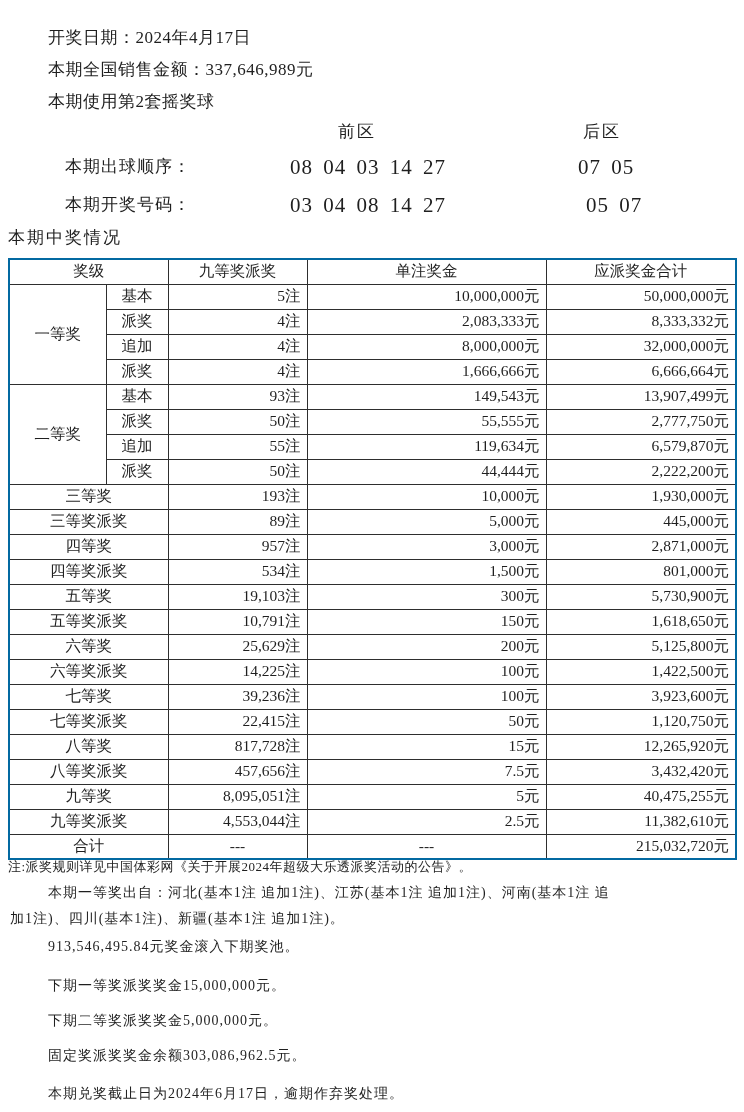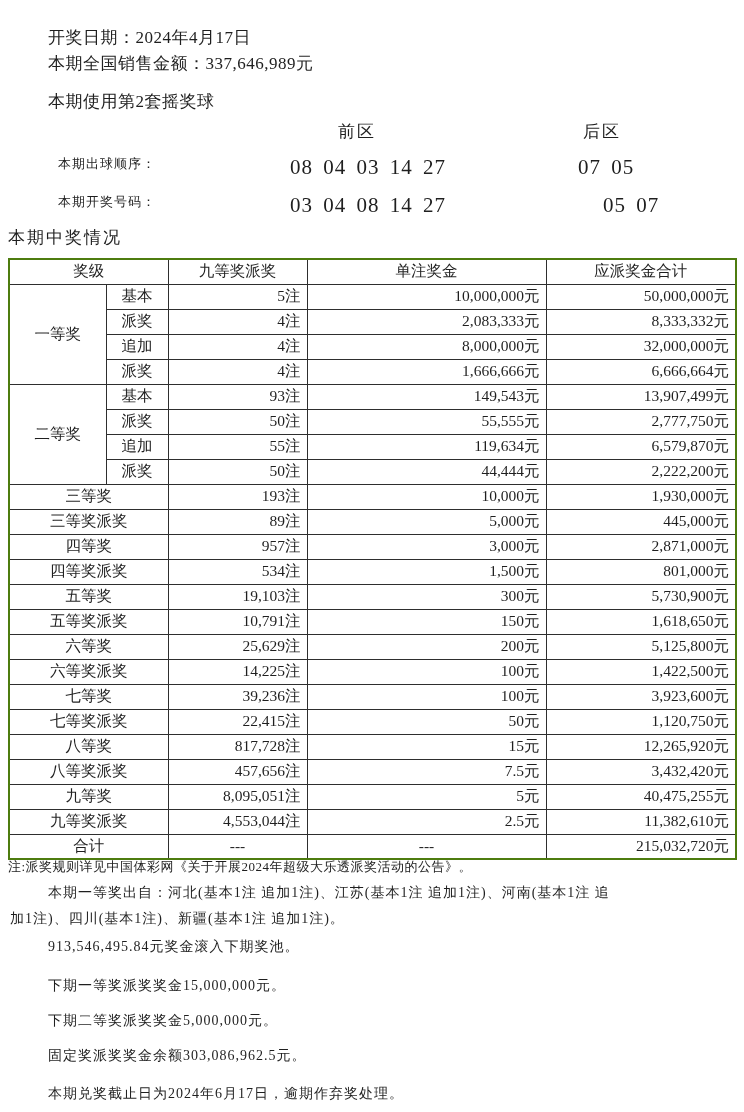--- a/index.html
+++ b/index.html
@@ -11,21 +11,21 @@
     position: relative;
     overflow: hidden;
   }
   .abs { position: absolute; white-space: nowrap; }
 
   
   .info-line { left: 48px; font-size: 17px; letter-spacing: 0.5px; }
 
   
   .zone-label { font-size: 17px; letter-spacing: 2px; text-align: right; }
-  .num-label { left: 58px; font-size: 13px; letter-spacing: 1px; }
+  .num-label { left: 65px; font-size: 17px; letter-spacing: 1px; }
   .nums { font-size: 21px; word-spacing: 4px; letter-spacing: 1px; }
 
   
   .tbl-title {
     left: 8px; width: 727px; top: 226px;
     text-align: left; font-size: 17px; letter-spacing: 2px;
   }
 
   
   table.prize {
@@ -41,48 +41,48 @@
   table.prize col.c-prize { width: 239px; }
   table.prize col.c-total { width: 190px; }
   table.prize th, table.prize td {
     border: 1px solid #2e2e2e;
     height: 25px;
     padding: 0 6px;
     font-weight: normal;
     overflow: hidden;
     white-space: nowrap;
   }
-  table.prize { border: 2px solid #4d7c0f; }
+  table.prize { border: 2px solid #0369a1; }
   .t-center { text-align: center; }
   .t-right  { text-align: right; }
   td.t-count { padding-right: 6px; }
   td.t-prize { padding-right: 18px; }
   td.t-total { padding-right: 10px; }
 
   
   .footnote { left: 8px; top: 858px; font-size: 13px; letter-spacing: 0.5px; }
   .para { font-size: 14px; letter-spacing: 1px; }
 </style>
 </head>
 <body>
 
 <div class="abs info-line" style="top:26px">开奖日期：2024年4月17日</div>
-<div class="abs info-line" style="top:52px">本期全国销售金额：337,646,989元</div>
+<div class="abs info-line" style="top:58px">本期全国销售金额：337,646,989元</div>
 <div class="abs info-line" style="top:90px">本期使用第2套摇奖球</div>
 
 <div class="abs zone-label" style="left:338px; top:120px">前区</div>
 <div class="abs zone-label" style="left:583px; top:120px">后区</div>
 
 <div class="abs num-label" style="top:155px">本期出球顺序：</div>
 <div class="abs nums" style="left:290px; top:155px">08 04 03 14 27</div>
 <div class="abs nums" style="left:578px; top:155px">07 05</div>
 
 <div class="abs num-label" style="top:193px">本期开奖号码：</div>
 <div class="abs nums" style="left:290px; top:193px">03 04 08 14 27</div>
-<div class="abs nums" style="left:603px; top:193px">05 07</div>
+<div class="abs nums" style="left:586px; top:193px">05 07</div>
 
 <div class="abs tbl-title">本期中奖情况</div>
 
 <table class="prize">
   <colgroup>
     <col class="c-group">
       <col class="c-sub">
       <col class="c-count">
       <col class="c-prize">
       <col class="c-total">

